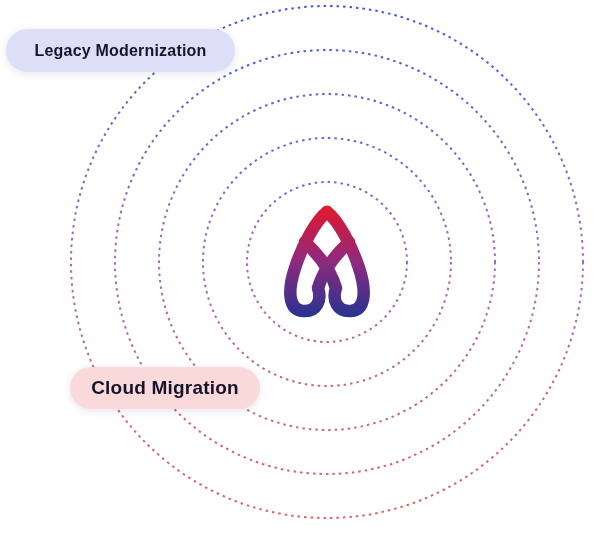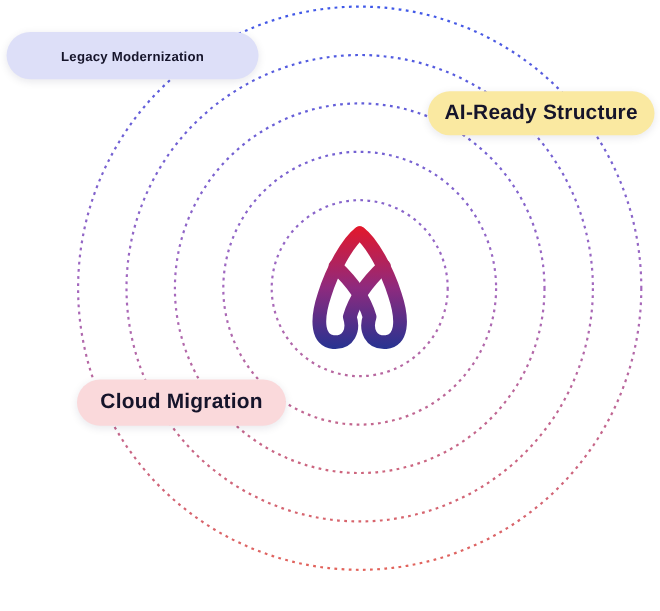--- a/index.html
+++ b/index.html
@@ -21,21 +21,21 @@
   .pill{
     position:absolute;
     display:flex;align-items:center;justify-content:center;
     border-radius:999px;
     font-weight:700;
     letter-spacing:.2px;
     box-shadow:0 2px 8px rgba(20,20,60,.10);
     white-space:nowrap;
     z-index:2;
   }
-  .p1{left:6px;top:29px;width:229px;height:43px;font-size:12px;background:#DDDFF8;color:#15142A;}
+  .p1{left:6px;top:29px;width:229px;height:43px;font-size:16px;background:#DDDFF8;color:#15142A;}
   .p2{left:389px;top:83px;width:206px;height:40px;font-size:19px;background:#FAE9A1;color:#15142A;}
   .p3{left:70px;top:345px;width:190px;height:42px;font-size:19px;background:#FAD9DB;color:#15142A;}
   .p4{left:240px;top:508px;width:277px;height:42px;font-size:19px;background:#4B74E9;color:#FFFFFF;}
 </style>
 </head>
 <body>
 
 <div class="stage">
 
   <svg class="orbit-svg" width="600" height="555" viewBox="0 0 600 555">
@@ -63,22 +63,19 @@
     <g>
       <path class="logo-stroke" d="M327 212 C316 220 302 246 295 268 C287 292 289 310 303 311 C317 312 322 300 318 288 C322 274 332 258 349 242"></path>
       <path class="logo-stroke" d="M327 212 C338 220 352 246 359 268 C367 292 365 310 351 311 C337 312 332 300 336 288 C332 274 322 258 305 242"></path>
     </g>
   </svg>
 
   <div class="pill p1" style="background: rgb(221, 223, 248); color: rgb(21, 20, 42);">
     <span>Legacy Modernization</span>
   </div>
 
-  <div class="pill p2" style="background: rgb(250, 233, 161); color: rgb(21, 20, 42);">
-    <span>AI-Ready Structure</span>
-  </div>
 
-  <div class="pill p3" style="background: rgb(250, 217, 219); color: rgb(21, 20, 42);">
+  <div class="pill p3" style="background: rgb(250, 217, 219); color: rgb(21, 20, 42); margin-top: 22px;">
     <span>Cloud Migration</span>
   </div>
 
 
 </div>
 
 </body></html>

